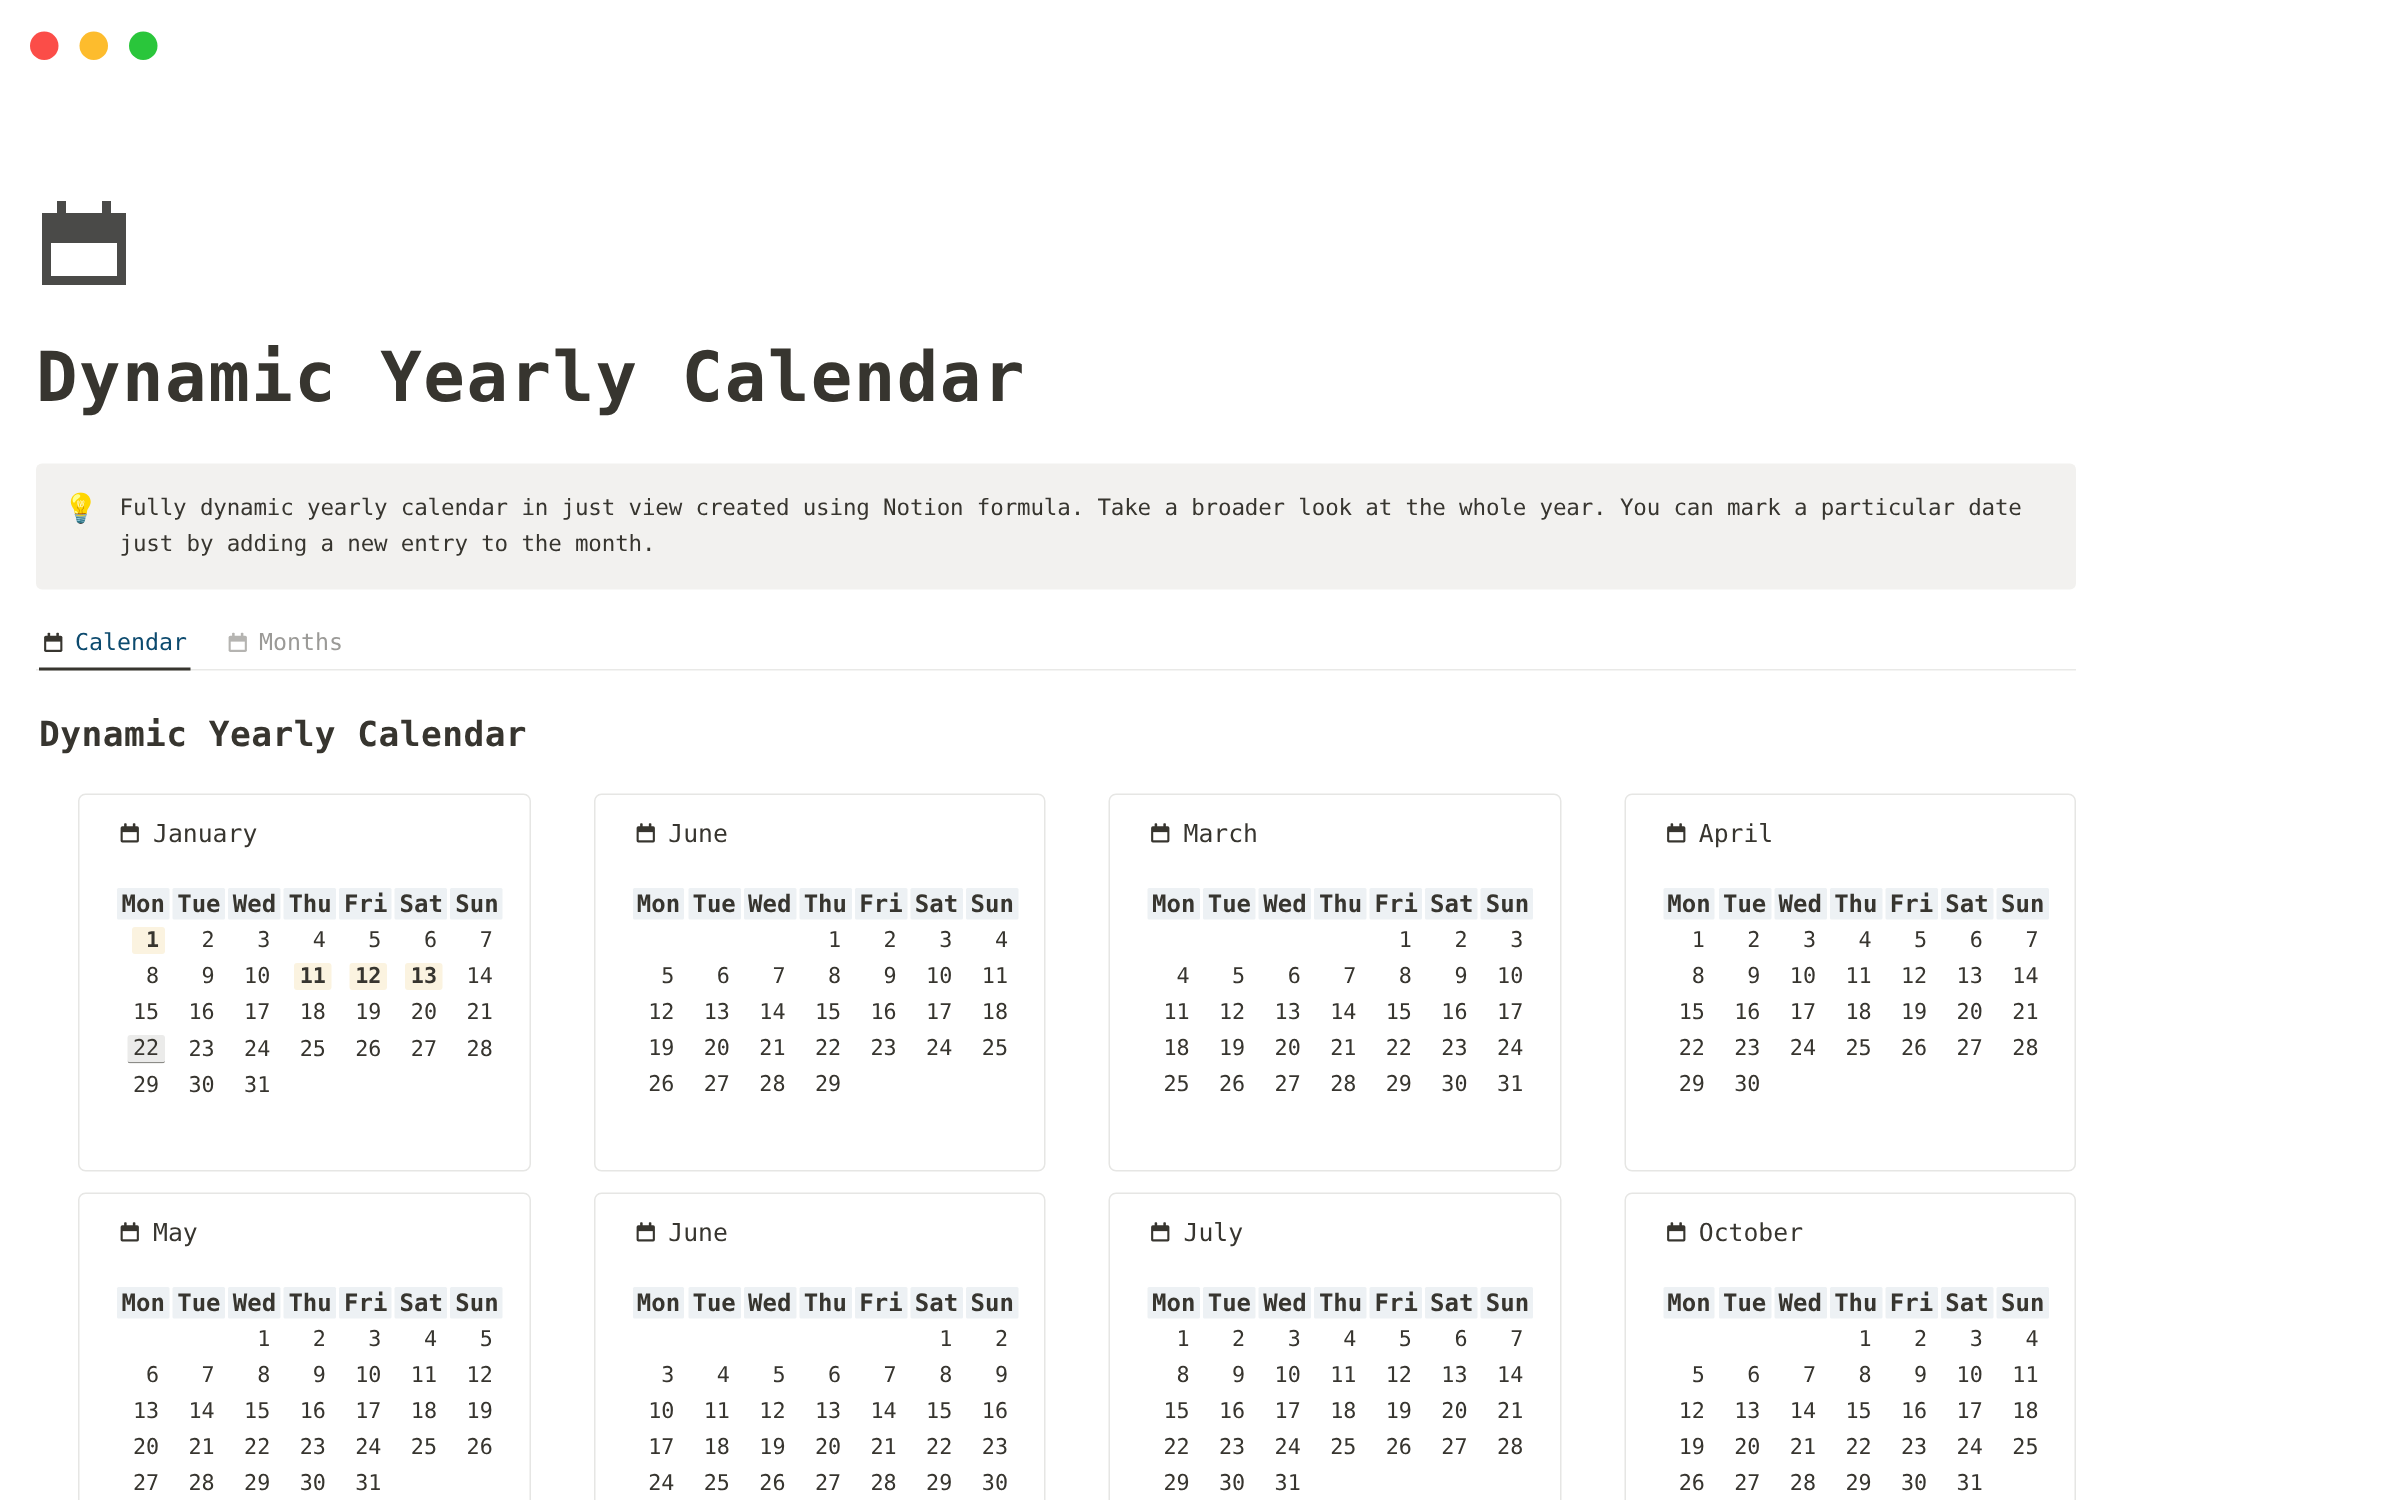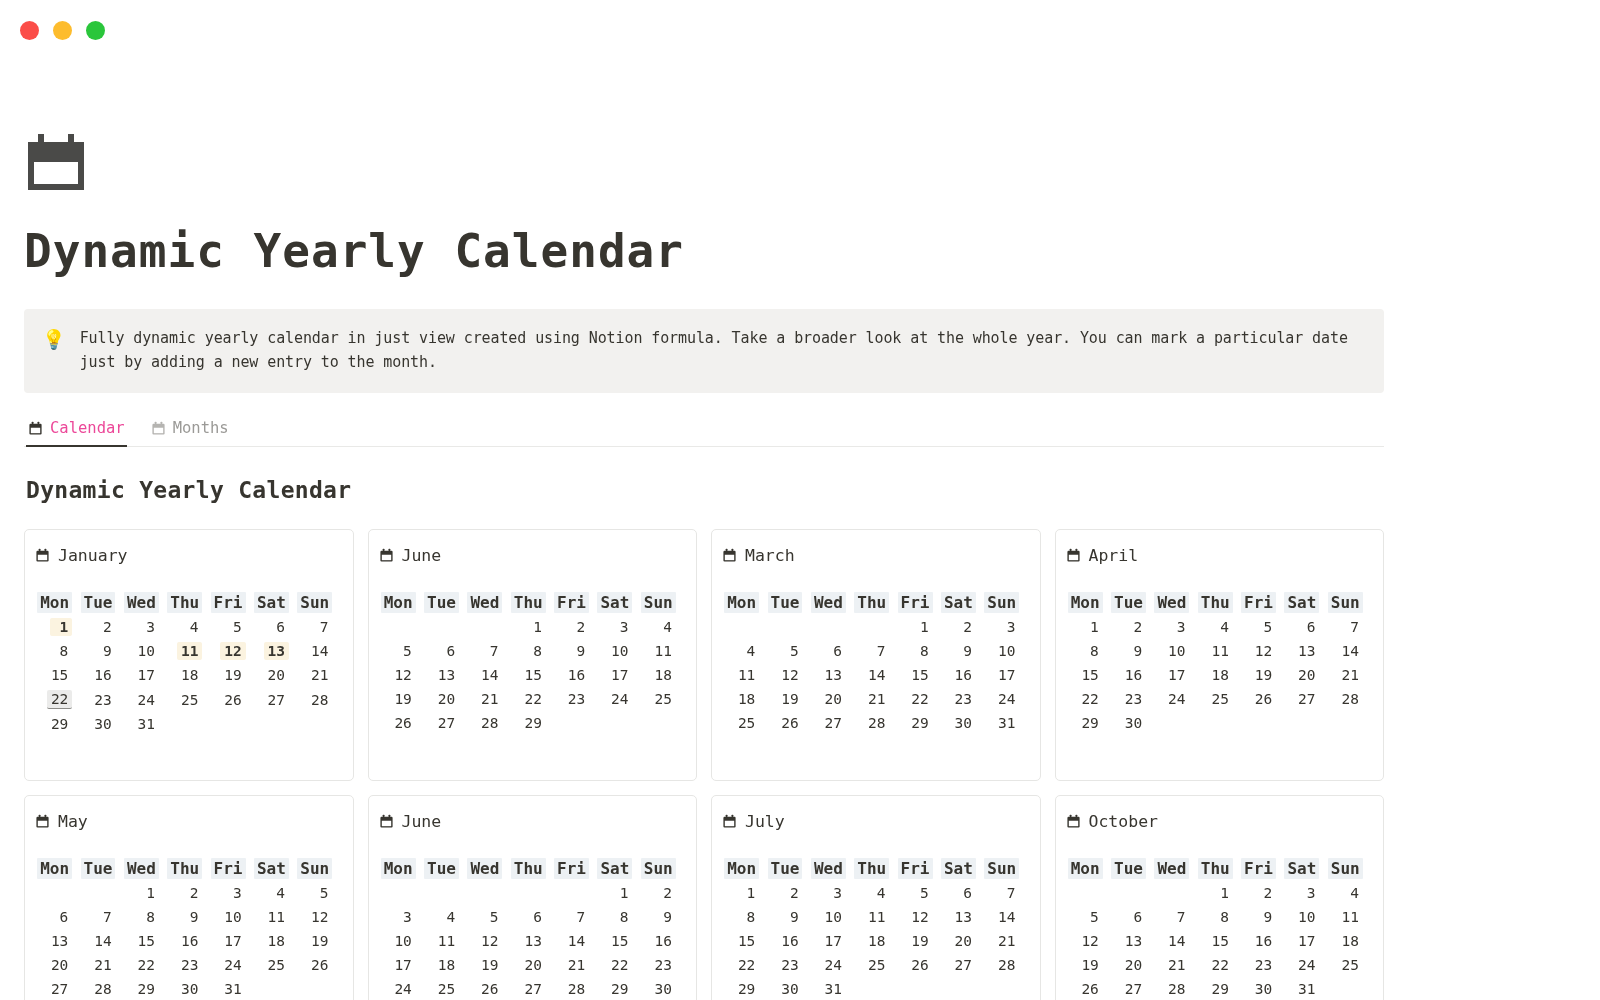--- a/index.html
+++ b/index.html
@@ -97,21 +97,21 @@
     gap: 7px;
     padding: 6px 2px 8px 2px;
     font-family: "DejaVu Sans Mono", "Liberation Mono", monospace;
     font-size: 15.5px;
     color: #9b9a97;
     cursor: pointer;
     border-bottom: 2px solid transparent;
     margin-bottom: -1px;
   }
   .tab.active {
-    color: #ec4899;
+    color: #0c4a6e;
     border-bottom: 2px solid #37352f;
   }
   .tab svg { display: block; }
 
   
   .section-title {
     font-family: "DejaVu Sans Mono", "Liberation Mono", monospace;
     font-size: 23px;
     font-weight: 700;
     color: #37352f;
@@ -122,22 +122,23 @@
   
   .month-grid {
     display: grid;
     grid-template-columns: repeat(4, 1fr);
     gap: 14px;
   }
   .month-card {
     background: #ffffff;
     border: 1px solid #e6e6e4;
     border-radius: 5px;
-    padding: 16px 16px 14px 8px;
+    padding: 16px 16px 14px 24px;
     min-height: 252px;
+    margin-left: 28px;
   }
   .month-head {
     display: flex;
     align-items: center;
     gap: 8px;
     font-family: "DejaVu Sans Mono", "Liberation Mono", monospace;
     font-size: 16.5px;
     color: #37352f;
     margin-bottom: 26px;
     padding-left: 2px;

